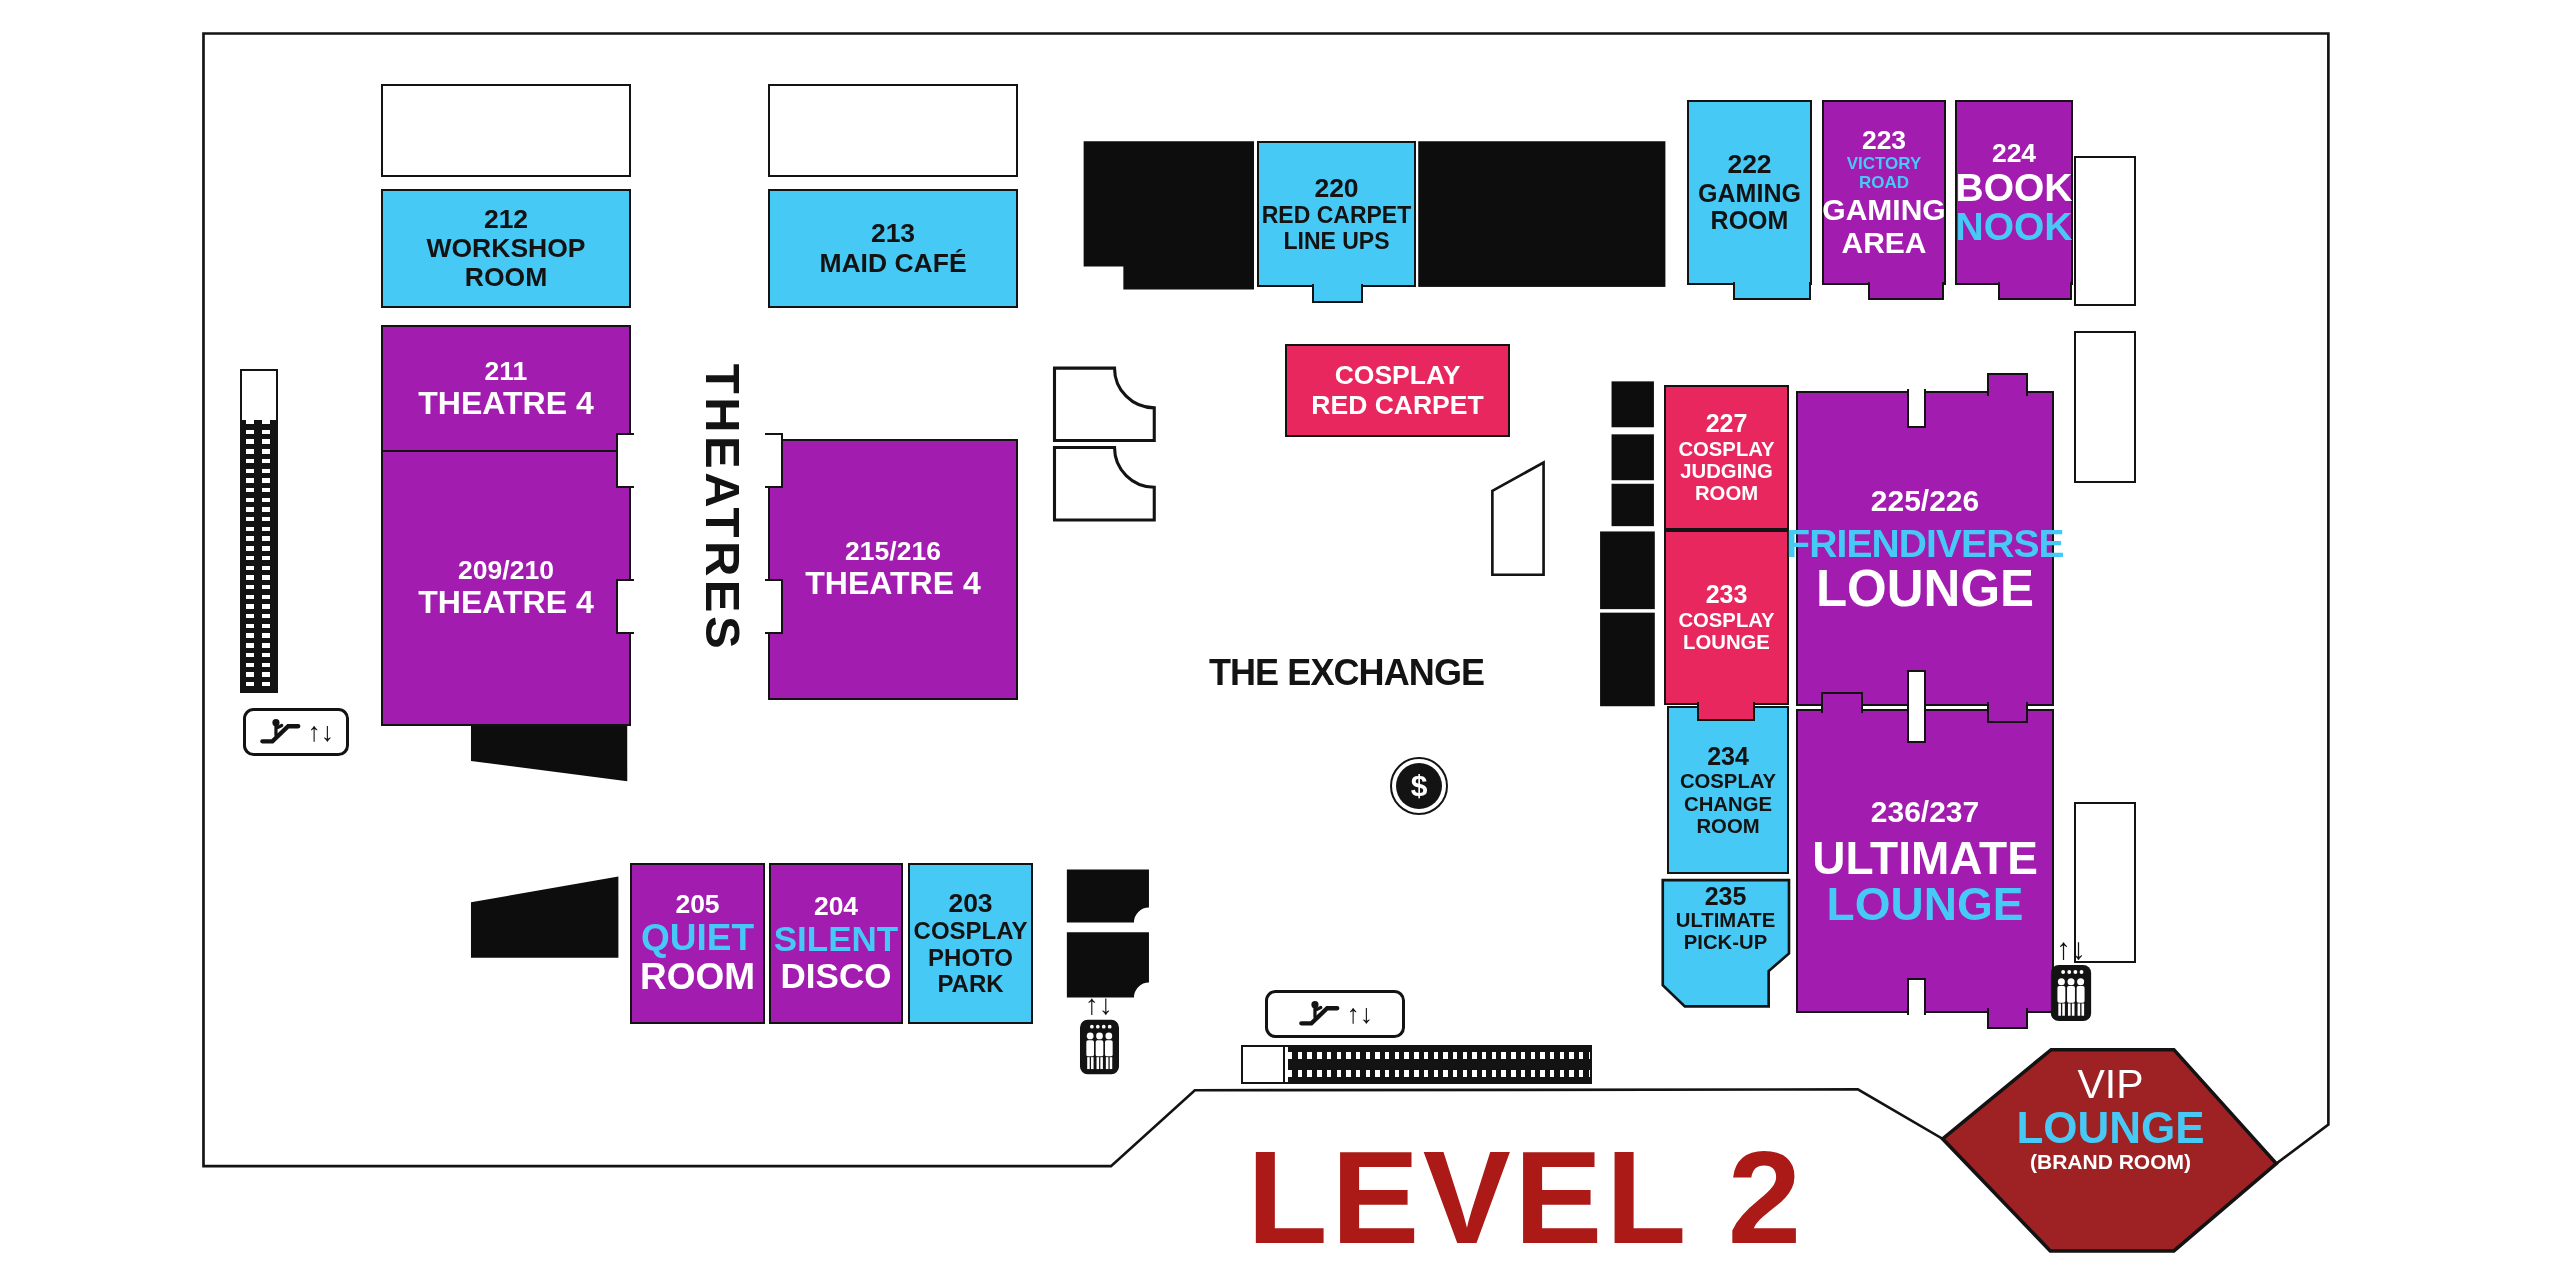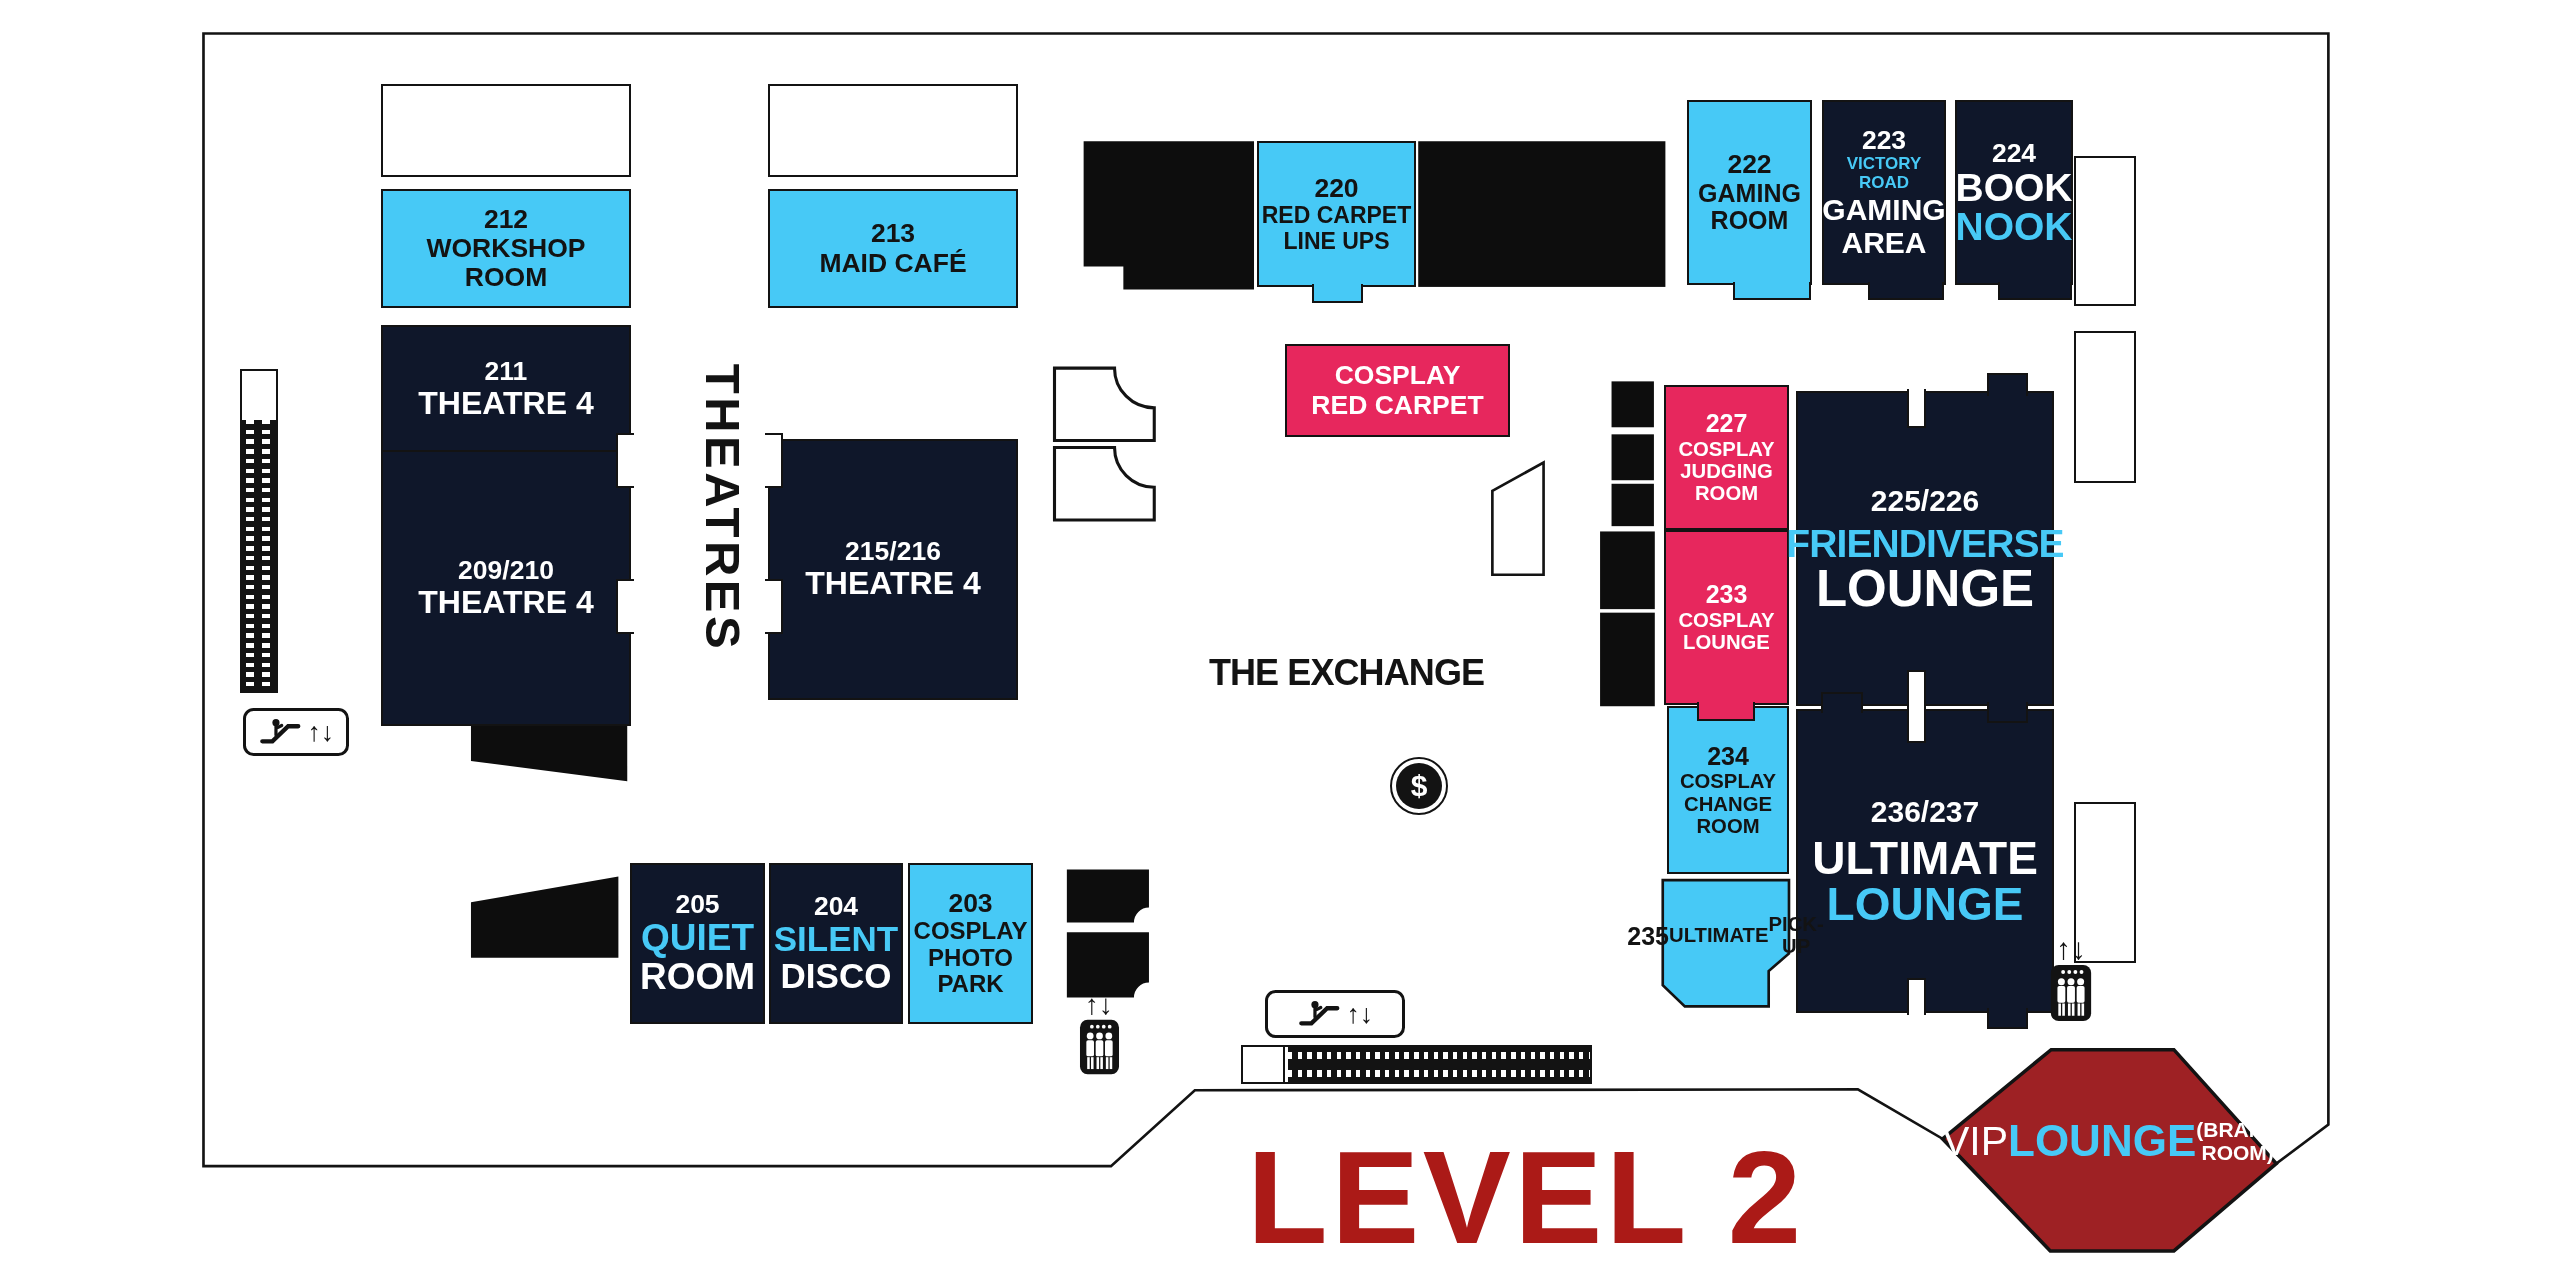--- a/index.html
+++ b/index.html
@@ -5,31 +5,31 @@
 <style>
   *{box-sizing:border-box;margin:0;padding:0}
   html,body{background:#fff}
   body{font-family:"Liberation Sans",sans-serif;color:#121212}
   #stage{position:relative;width:2576px;height:1288px;background:#fff;overflow:hidden}
   svg.layer{position:absolute;left:0;top:0}
   .room{position:absolute;border:2.6px solid #131313;display:flex;flex-direction:column;
         align-items:center;justify-content:center;text-align:center;line-height:1.1;
         font-weight:bold;z-index:3}
   .blue{background:#47C9F6}
-  .dred{background:#0f172a}
+  .dred{background:#a21caf}
   .pink{background:#E7275D}
   .whitebox{position:absolute;background:#fff;border:2.6px solid #131313;z-index:3}
   .num{font-size:26.5px}
   .tw{color:#fff}.tb{color:#47C9F6}.tk{color:#131313}
   .tab{position:absolute;z-index:4}
   .slot{position:absolute;background:#fff;z-index:4}
   .notch{position:absolute;background:#fff;z-index:4}
   .lbl{position:absolute;font-weight:bold;color:#131313;z-index:5}
-  .txtblock{position:absolute;display:flex;flex-direction:row;align-items:center;
-            justify-content:center;text-align:center;line-height:1.08;font-weight:bold;z-index:5}
+  .txtblock{position:absolute;display:flex;flex-direction:column;align-items:center;
+            justify-content:flex-start;text-align:center;line-height:1.08;font-weight:bold;z-index:5}
   .sign{position:absolute;background:#fff;border:3.5px solid #131313;border-radius:10.6px;
         display:flex;align-items:center;justify-content:center;gap:3.5px;z-index:5}
   .arrows{font-weight:bold;color:#131313;line-height:1}
   .esc-v{position:absolute;background:#fff;border:2.6px solid #131313;z-index:3}
   .esc-v .body{position:absolute;left:0;right:0;top:49px;bottom:0;background:#131313}
   .esc-v .stripe-v{position:absolute;top:0;bottom:0;width:8px;
         background:repeating-linear-gradient(180deg,#fff 0 4.4px,#131313 4.4px 9.7px)}
   .esc-h{position:absolute;background:#fff;border:2.6px solid #131313;z-index:3}
   .esc-h .cell{position:absolute;left:0;top:0;bottom:0;width:42px;background:#fff;border-right:2.6px solid #131313}
   .esc-h .body{position:absolute;left:45px;right:0;top:0;bottom:0;background:#131313}

